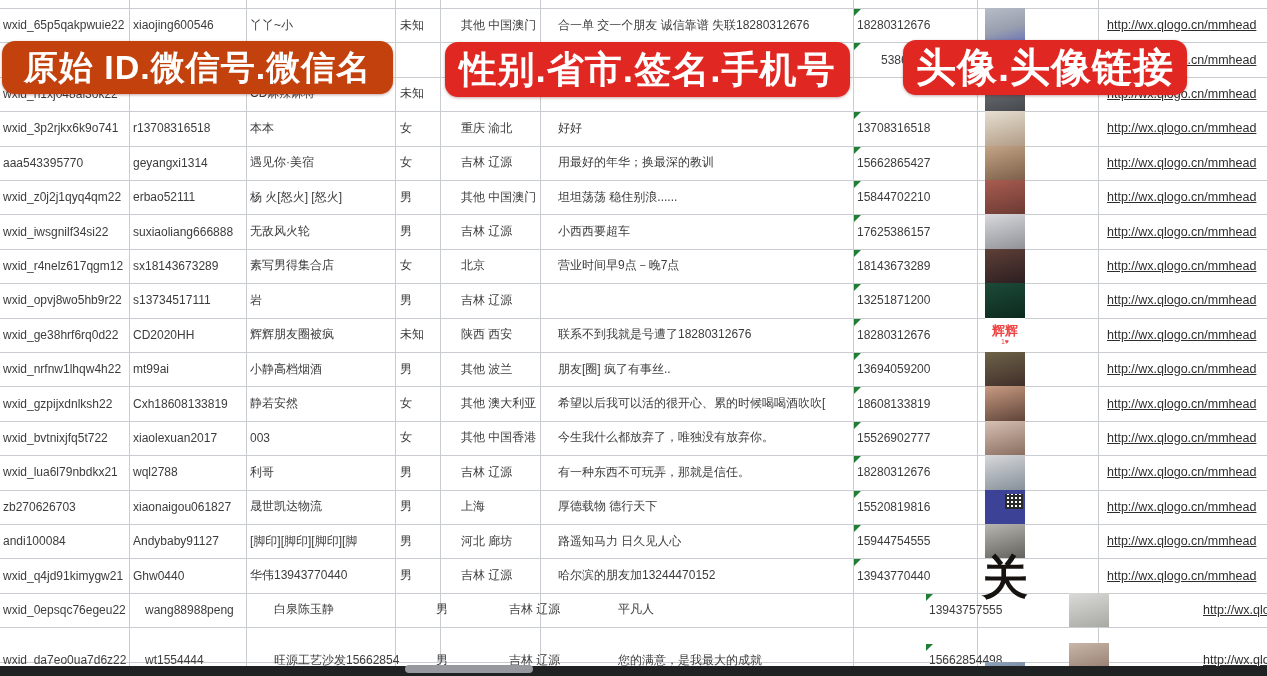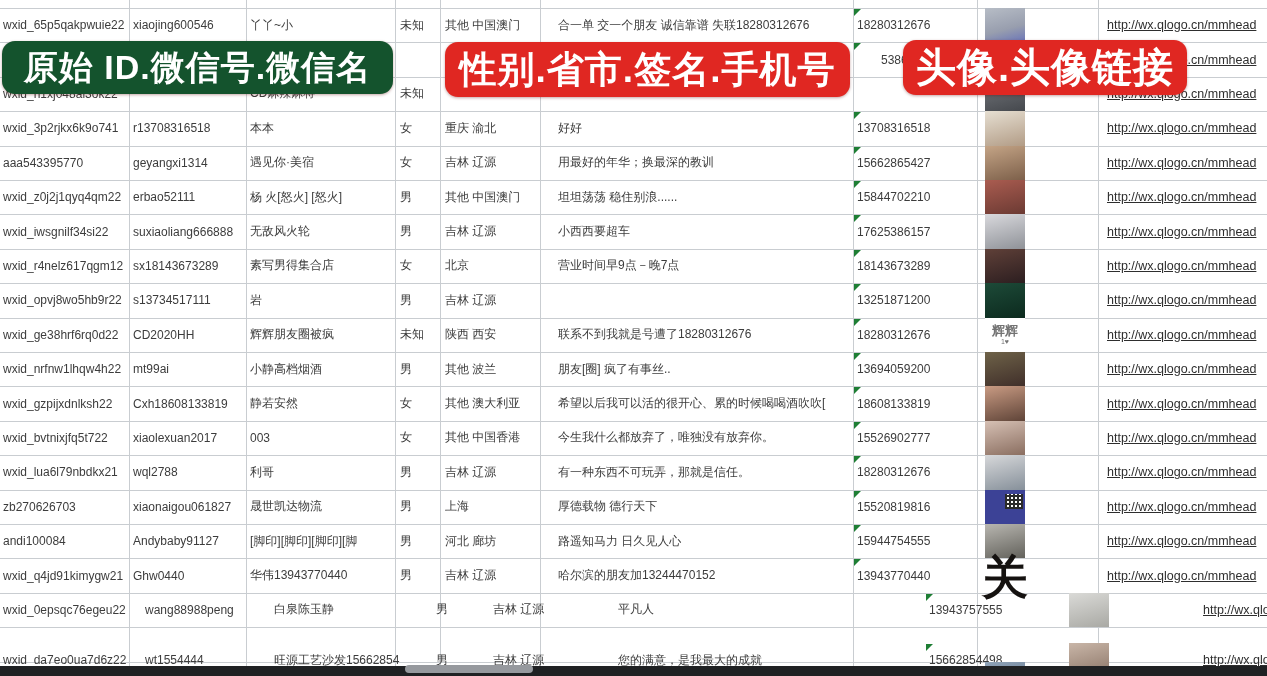--- a/index.html
+++ b/index.html
@@ -20,21 +20,21 @@
   }
   .cell{
     display:flex;align-items:center;
     font-size:12px;color:#3c3c3c;
     white-space:nowrap;overflow:hidden;
     padding-left:4px;box-sizing:border-box;
     position:relative;
   }
   .c-id{padding-left:3px;}
   .c-gender{padding-left:5px;}
-  .c-region{padding-left:5px;}
+  .c-region{padding-left:21px;}
   .c-sig{padding-left:18px;}
   .c-phone{padding-left:4px;}
   .c-link{padding-left:9px;font-size:12.5px;color:#2e2e2e;text-decoration:underline;}
   .c-avatar{padding-left:8px;overflow:visible;}
   .tri{
     position:absolute;top:1px;left:1px;width:0;height:0;
     border-top:7px solid #1e7e34;border-right:7px solid transparent;
   }
   
   .avatar{width:40px;height:34.4px;position:relative;flex:none;}
@@ -226,21 +226,21 @@
   </div>
       <div class="row" style="top: 317.6px;">
     <div class="cell c-id">wxid_ge38hrf6rq0d22</div>
     <div class="cell c-wxnum">CD2020HH</div>
     <div class="cell c-name">辉辉朋友圈被疯</div>
     <div class="cell c-gender">未知</div>
     <div class="cell c-region">陕西 西安</div>
     <div class="cell c-sig">联系不到我就是号遭了18280312676</div>
     <div class="cell c-phone">18280312676<span class="tri"></span></div>
     <div class="cell c-avatar">
-          <div class="avatar text-av" style="color: #737373;">
+          <div class="avatar text-av" style="color: #ef4444;">
             <span class="t1">辉辉</span>
             <span class="t2">1♥</span>
           </div>
         </div>
     <div class="cell c-link">http://wx.qlogo.cn/mmhead</div>
   </div>
       <div class="row" style="top: 352px;">
     <div class="cell c-id">wxid_nrfnw1lhqw4h22</div>
     <div class="cell c-wxnum">mt99ai</div>
     <div class="cell c-name">小静高档烟酒</div>
@@ -371,19 +371,19 @@
     <div class="cell c-region"></div>
     <div class="cell c-sig"></div>
     <div class="cell c-phone"></div>
     <div class="cell c-avatar">
           <div class="avatar" style="background: linear-gradient(165deg, rgb(143, 163, 184) 0%, rgb(91, 111, 133) 100%);"></div>
         </div>
     <div class="cell c-link"></div>
   </div>
     </div>
 
-  <div class="banner banner-1" style="background: #14532d;">原始 ID.微信号.微信名</div>
+  <div class="banner banner-1" style="background: #c2410c;">原始 ID.微信号.微信名</div>
   <div class="banner banner-2" style="background: rgb(224, 39, 34);">性别.省市.签名.手机号</div>
   <div class="banner banner-3" style="background: rgb(224, 39, 34);">头像.头像链接</div>
 
   <div class="bottom-bar"></div>
   <div class="bar-thumb"></div>
 </div>
 
 </body></html>

